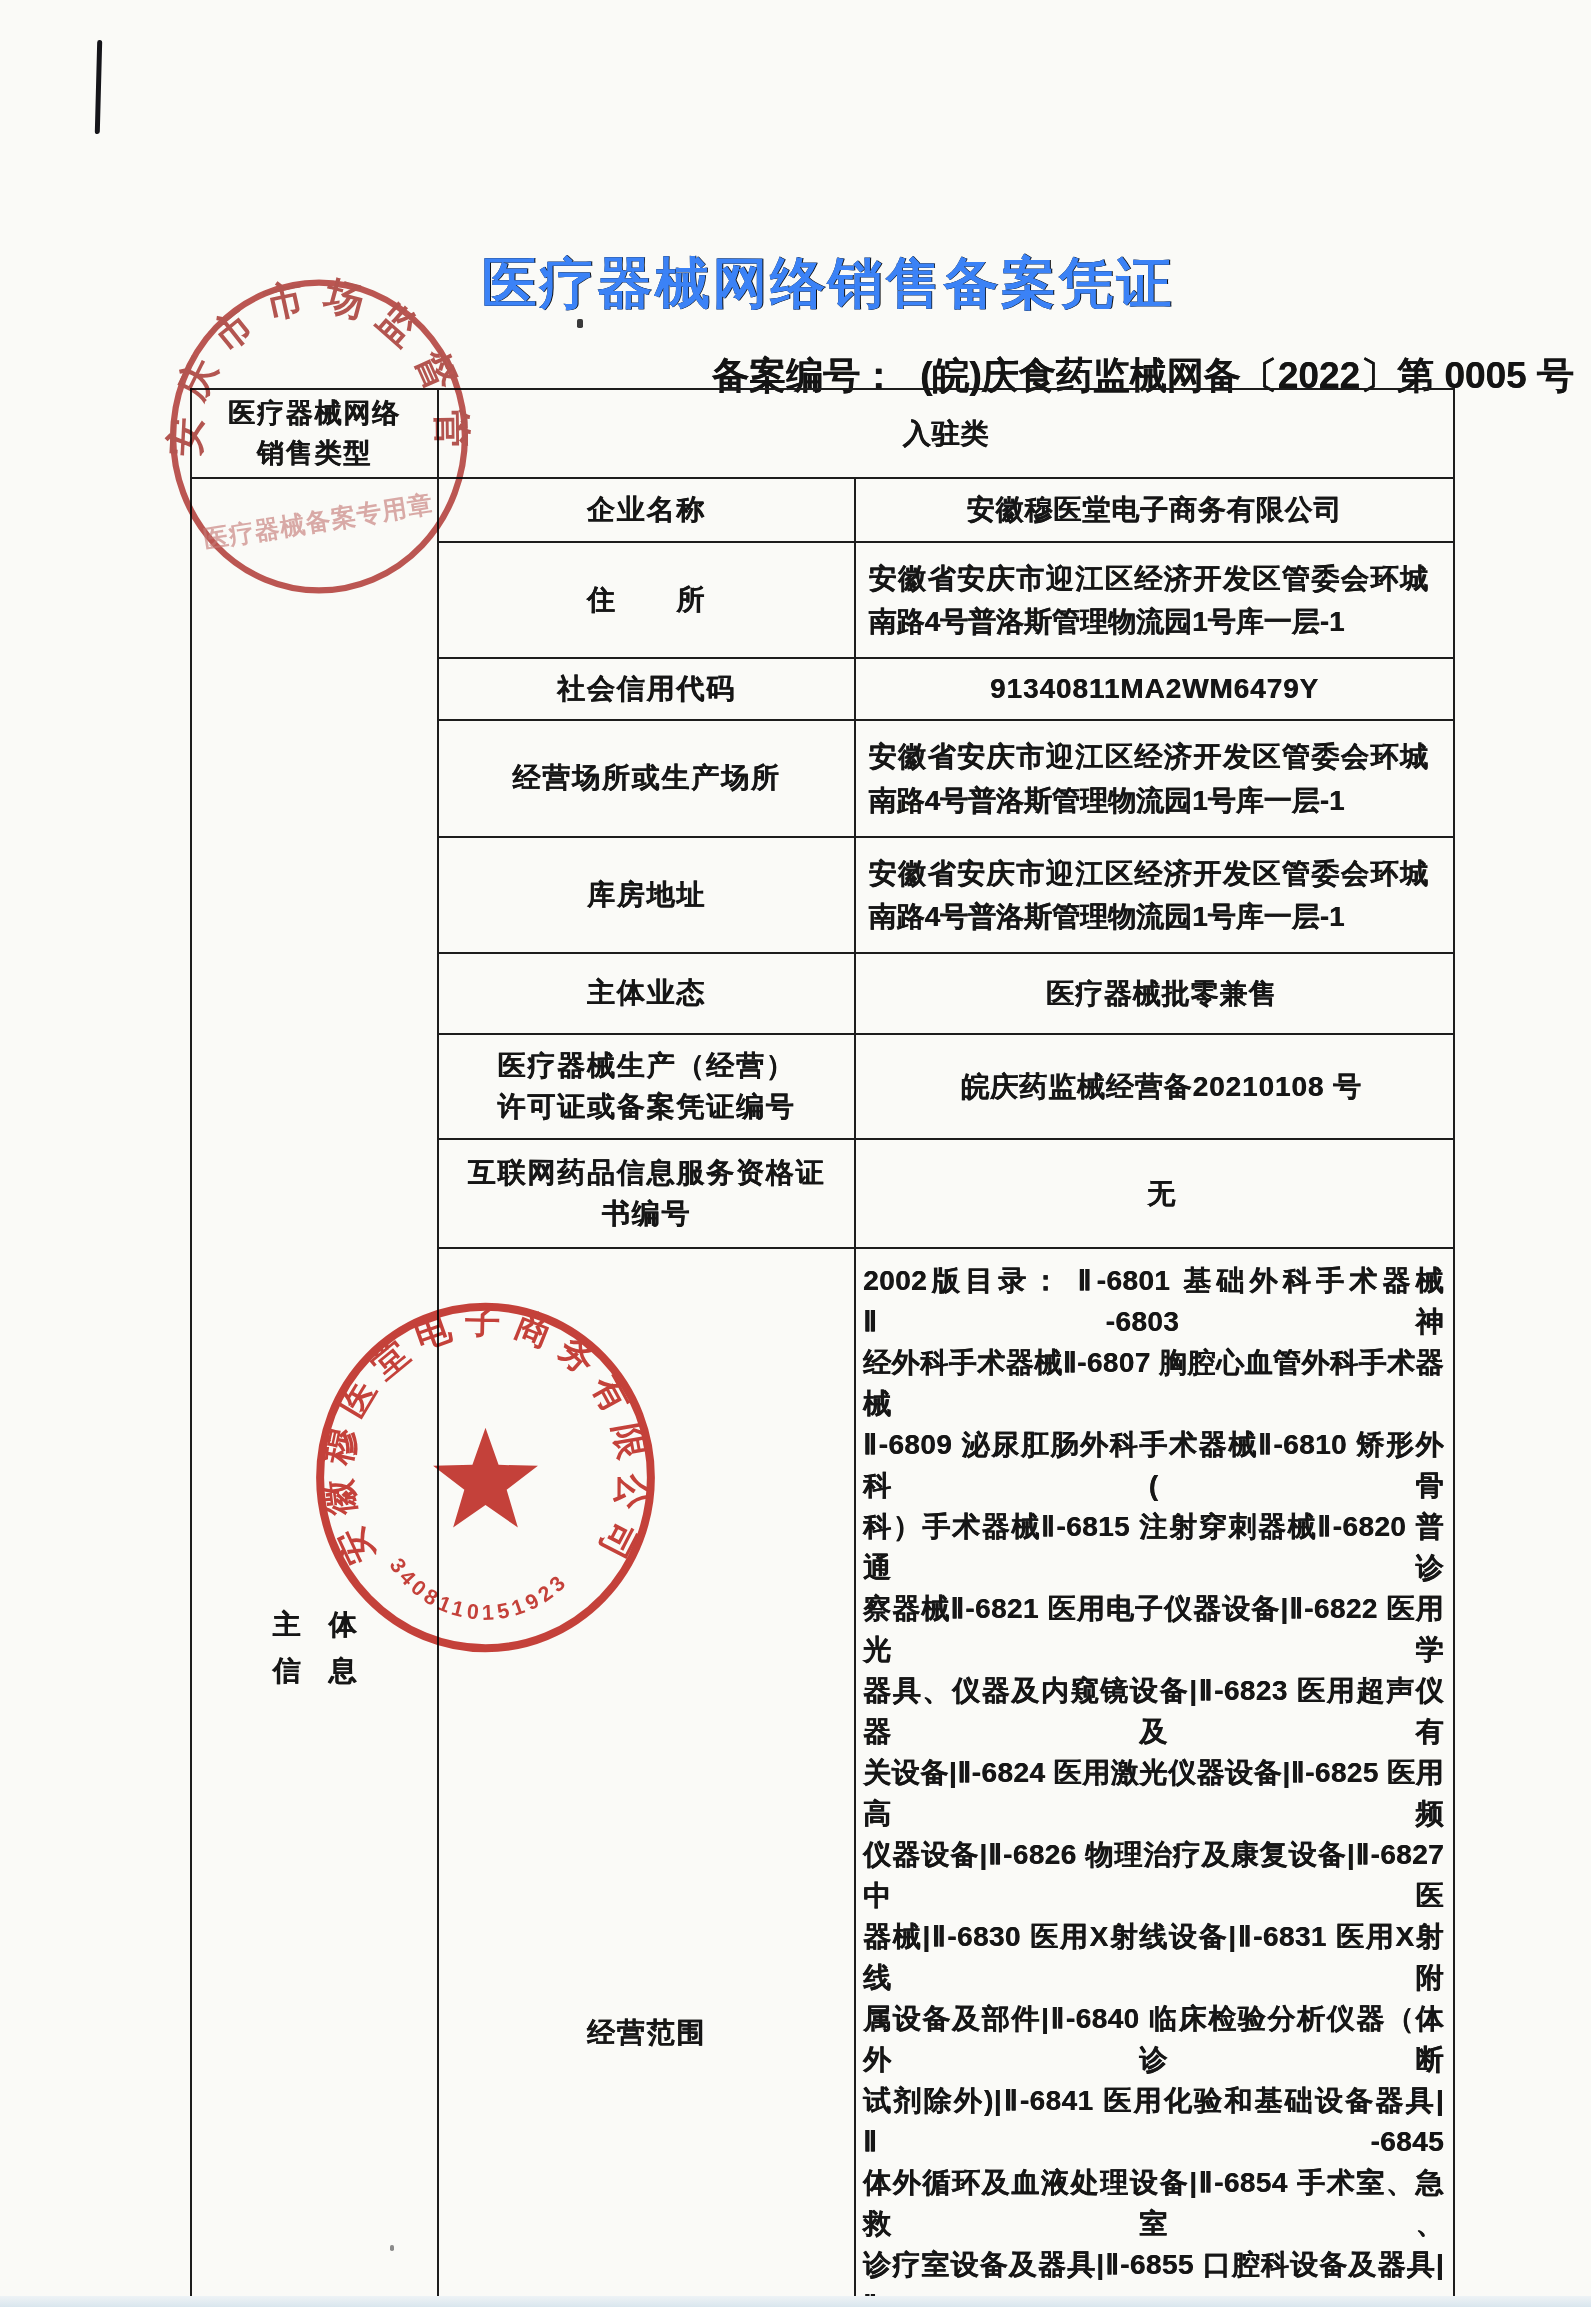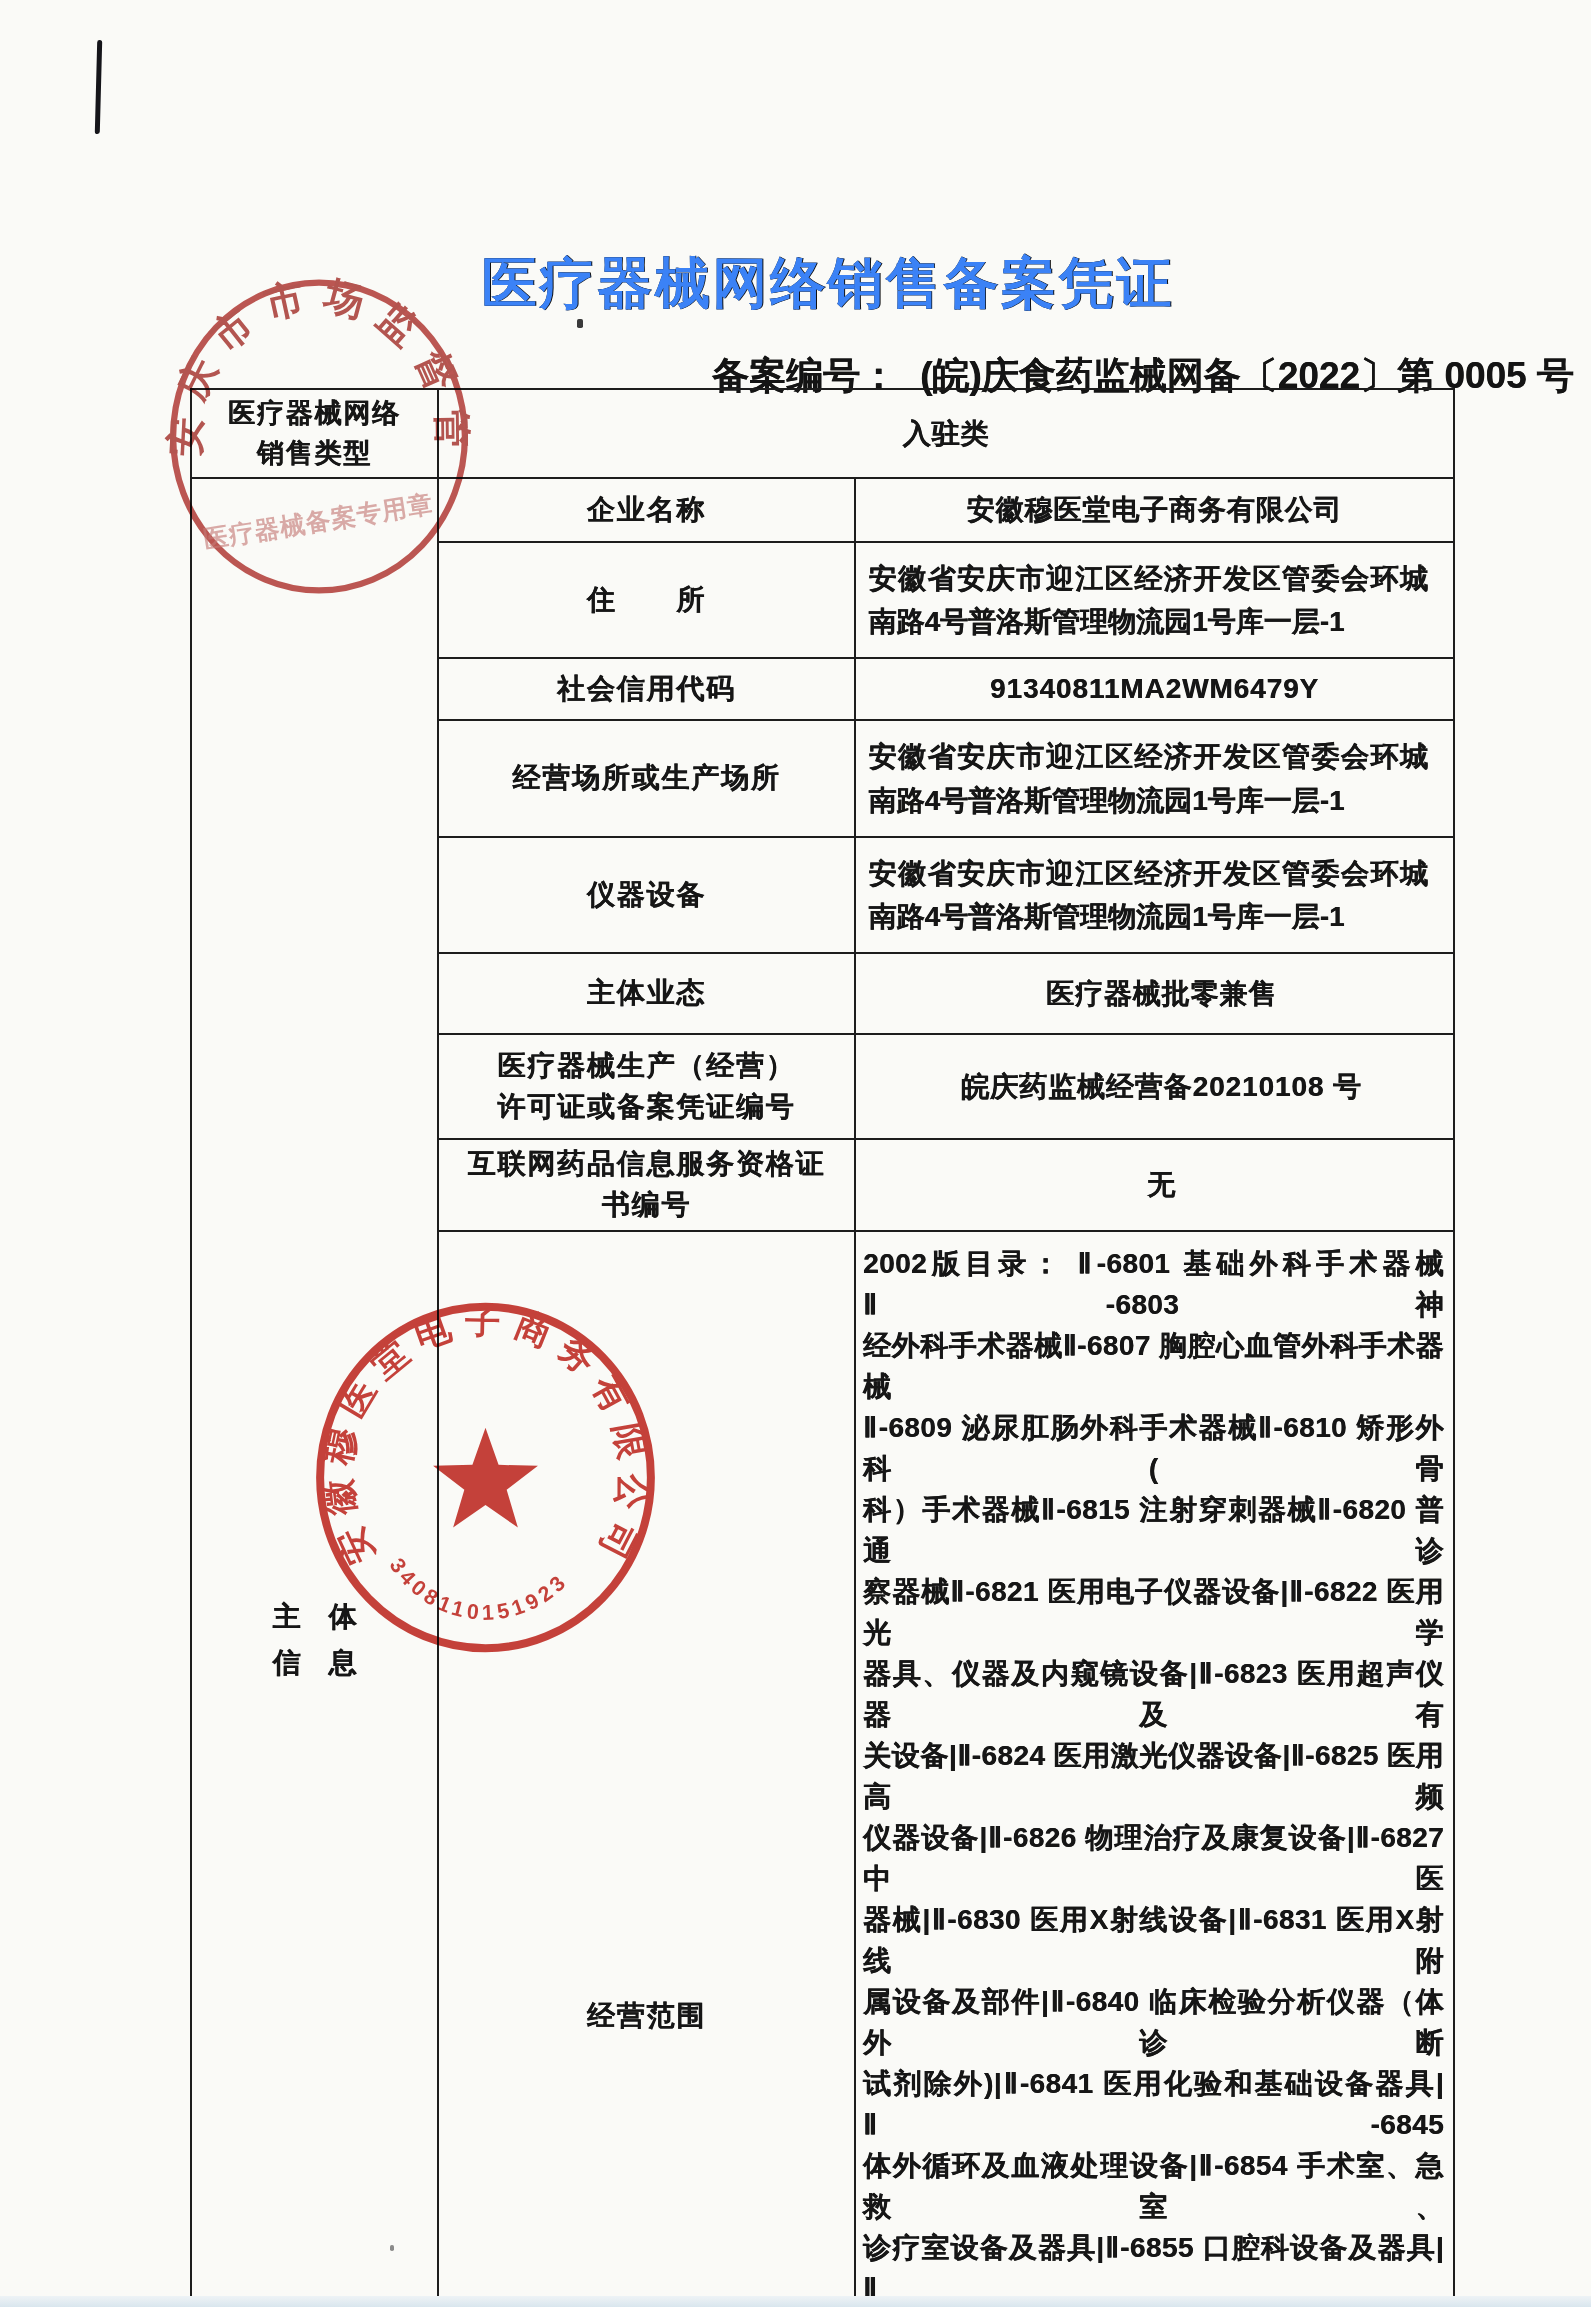--- a/index.html
+++ b/index.html
@@ -60,21 +60,21 @@
   .v-scope {
     vertical-align: top;
     white-space: pre-line;
     text-align: justify; text-align-last: justify;
     font-size: 25px; line-height: 41px;
     padding: 10.7px 9px 0 7.1px;
     letter-spacing: 0.4px;
   }
   .r1 { height: 89px; padding-left: 14px; } .r2 { height: 64px; } .r3 { height: 116px; }
   .r4 { height: 62px; }  .r5 { height: 117px; } .r6 { height: 116px; }
-  .r7 { height: 81px; }  .r8 { height: 105px; } .r9 { height: 92px; margin-left: 36px; }
+  .r7 { height: 81px; }  .r8 { height: 105px; } .r9 { height: 109px; margin-left: 36px; }
   .r10 { height: 835px; }
 
   .stamp {
     position: absolute;
     mix-blend-mode: multiply;
     pointer-events: none;
   }
   .gov-stamp { left: 150px; top: 263px; opacity: 0.88; }
   .co-stamp  { left: 295px; top: 1289px; opacity: 0.92; }
 
@@ -120,21 +120,21 @@
   </tr>
   <tr class="r4">
     <td class="lbl">社会信用代码</td>
     <td class="v-center">91340811MA2WM6479Y</td>
   </tr>
   <tr class="r5">
     <td class="lbl">经营场所或生产场所</td>
     <td class="v-addr">安徽省安庆市迎江区经济开发区管委会环城南路4号普洛斯管理物流园1号库一层-1</td>
   </tr>
   <tr class="r6">
-    <td class="lbl">仪器设备</td>
+    <td class="lbl">库房地址</td>
     <td class="v-addr">安徽省安庆市迎江区经济开发区管委会环城南路4号普洛斯管理物流园1号库一层-1</td>
   </tr>
   <tr class="r7">
     <td class="lbl">主体业态</td>
     <td class="v-left">医疗器械批零兼售</td>
   </tr>
   <tr class="r8">
     <td class="lbl">医疗器械生产（经营）
 许可证或备案凭证编号</td>
     <td class="v-left">皖庆药监械经营备20210108 号</td>

